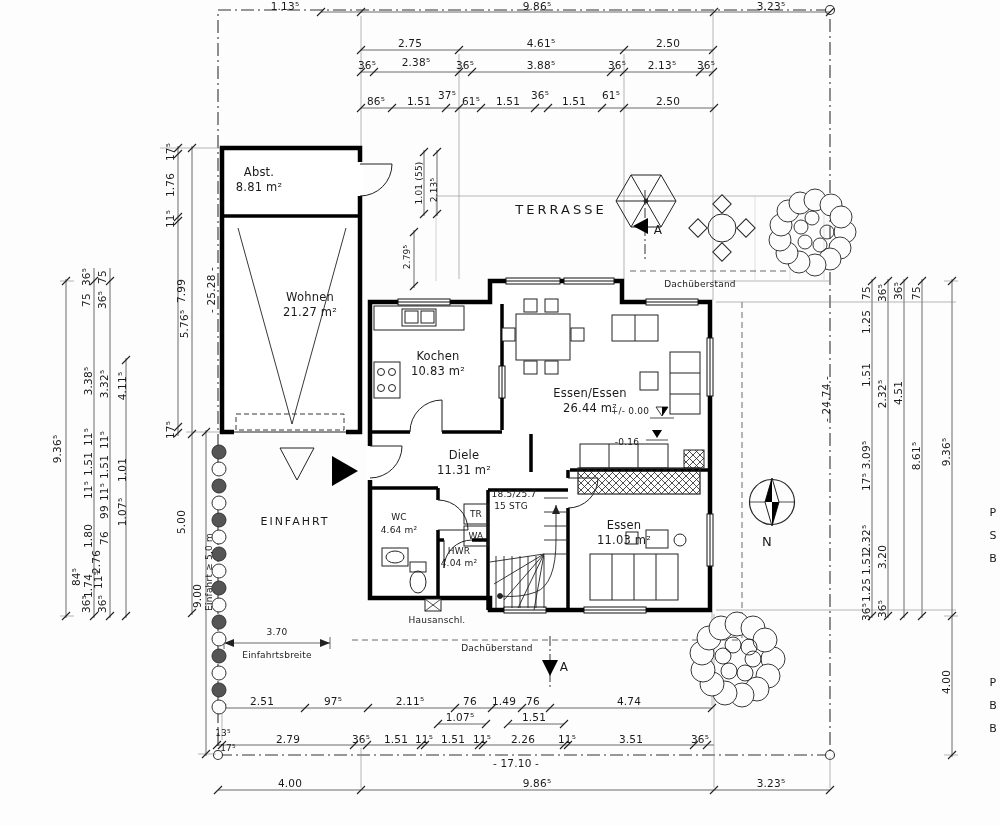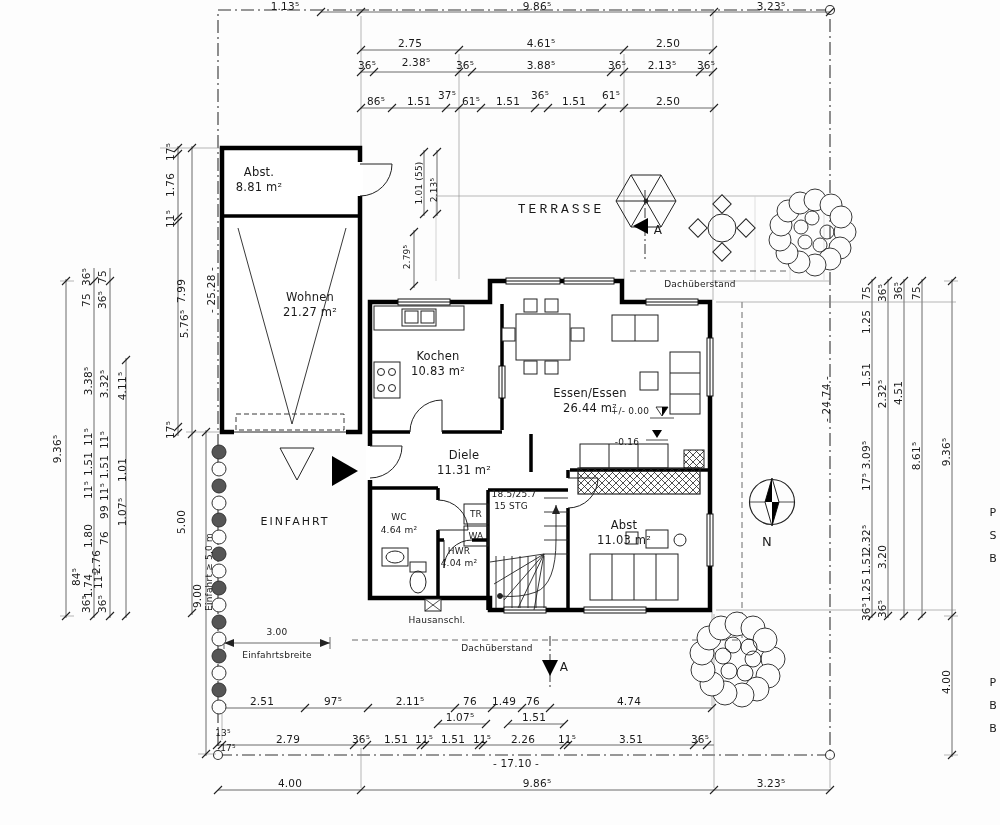--- a/index.html
+++ b/index.html
@@ -3,21 +3,21 @@
 <meta charset="utf-8">
 <style>
   html,body{margin:0;padding:0;background:#e8e8e8;}
   .page{position:relative;width:1000px;height:825px;background:#fdfdfd;overflow:hidden;
         font-family:"DejaVu Sans", sans-serif;color:#1a1a1a;}
   .lbl{position:absolute;transform:translate(-50%,-50%);font-size:10.5px;line-height:1;
        white-space:nowrap;letter-spacing:.2px;}
   .v{transform:translate(-50%,-50%) rotate(-90deg);}
   .sm{font-size:9px;}
   .room{font-size:11.5px;}
-  .big{font-size:13px;letter-spacing:3px;font-family:Liberation Mono, monospace;}
+  .big{font-size:13px;letter-spacing:3px;}
   .med{font-size:11px;letter-spacing:2px;}
   .edge{font-size:11px;}
   svg{position:absolute;left:0;top:0;}
 </style>
 </head>
 <body>
 
 <div class="page">
 
 <svg width="1000" height="825" viewBox="0 0 1000 825">
@@ -308,35 +308,35 @@
 <span class="lbl room" style="left:438px;top:357px">Kochen</span>
 <span class="lbl room" style="left:438px;top:372px">10.83 m²</span>
 <span class="lbl room" style="left:590px;top:394px">Essen/Essen</span>
 <span class="lbl room" style="left:590px;top:409px">26.44 m²</span>
 <span class="lbl room" style="left:464px;top:456px">Diele</span>
 <span class="lbl room" style="left:464px;top:471px">11.31 m²</span>
 <span class="lbl sm" style="left:399px;top:517px">WC</span>
 <span class="lbl sm" style="left:399px;top:530px">4.64 m²</span>
 <span class="lbl sm" style="left:459px;top:551px">HWR</span>
 <span class="lbl sm" style="left:459px;top:563px">4.04 m²</span>
-<span class="lbl room" style="left:624px;top:526px">Abst</span>
+<span class="lbl room" style="left:624px;top:526px">Essen</span>
 <span class="lbl room" style="left:624px;top:541px">11.03 m²</span>
 <span class="lbl big" style="left:561px;top:209px">TERRASSE</span>
 <span class="lbl med" style="left:295px;top:521px">EINFAHRT</span>
 
 <span class="lbl sm" style="left:514px;top:494px">18.5/25.7</span>
 <span class="lbl sm" style="left:511px;top:506px">15 STG</span>
 <span class="lbl sm" style="left:476px;top:514px">TR</span>
 <span class="lbl sm" style="left:476px;top:536px">WA</span>
 <span class="lbl sm" style="left:630px;top:411px">+/- 0.00</span>
 <span class="lbl sm" style="left:627px;top:442px">-0.16</span>
 <span class="lbl sm" style="left:437px;top:620px">Hausanschl.</span>
 <span class="lbl sm" style="left:497px;top:648px">Dachüberstand</span>
 <span class="lbl sm" style="left:700px;top:284px">Dachüberstand</span>
-<span class="lbl sm" style="left:277px;top:632px">3.00</span>
+<span class="lbl sm" style="left:277px;top:632px">3.70</span>
 <span class="lbl sm" style="left:277px;top:655px">Einfahrtsbreite</span>
 <span class="lbl sm v" style="left:209px;top:572px">Einfahrt ≥ 5,0 m</span>
 <span class="lbl" style="left:767px;top:541px;font-size:13px">N</span>
 <span class="lbl" style="left:658px;top:230px;font-size:12px">A</span>
 <span class="lbl" style="left:564px;top:667px;font-size:12px">A</span>
 
 <span class="lbl" style="left:285px;top:6px">1.13⁵</span>
 <span class="lbl" style="left:537px;top:6px">9.86⁵</span>
 <span class="lbl" style="left:771px;top:6px">3.23⁵</span>
 <span class="lbl" style="left:410px;top:43px">2.75</span>

